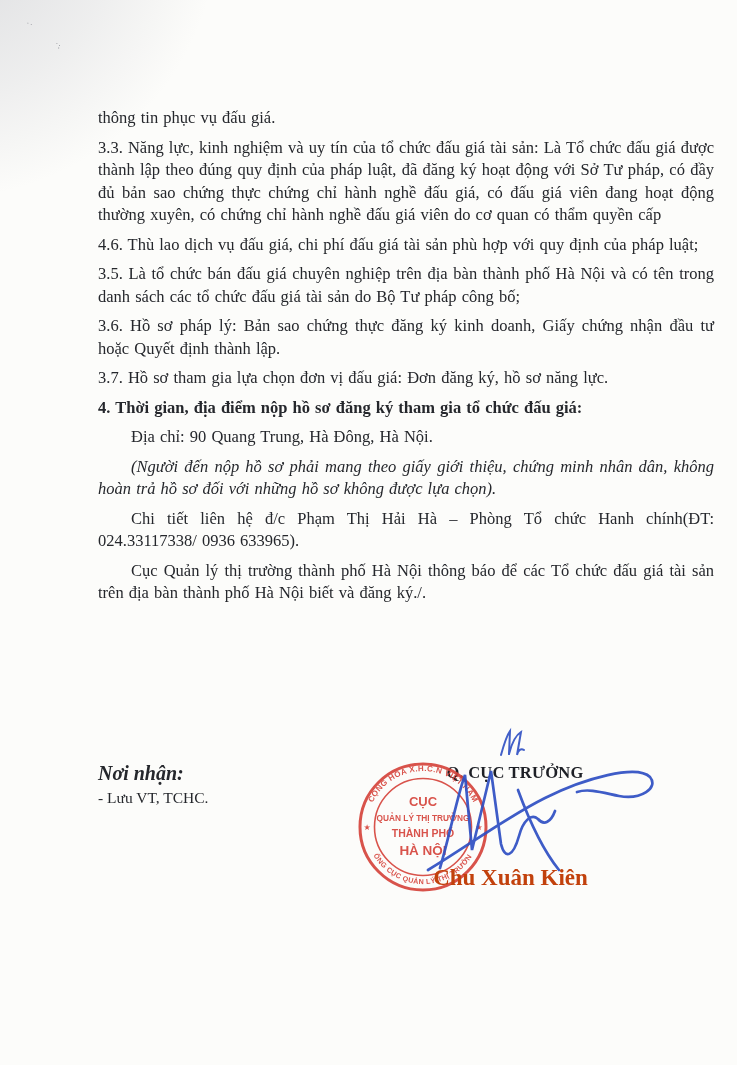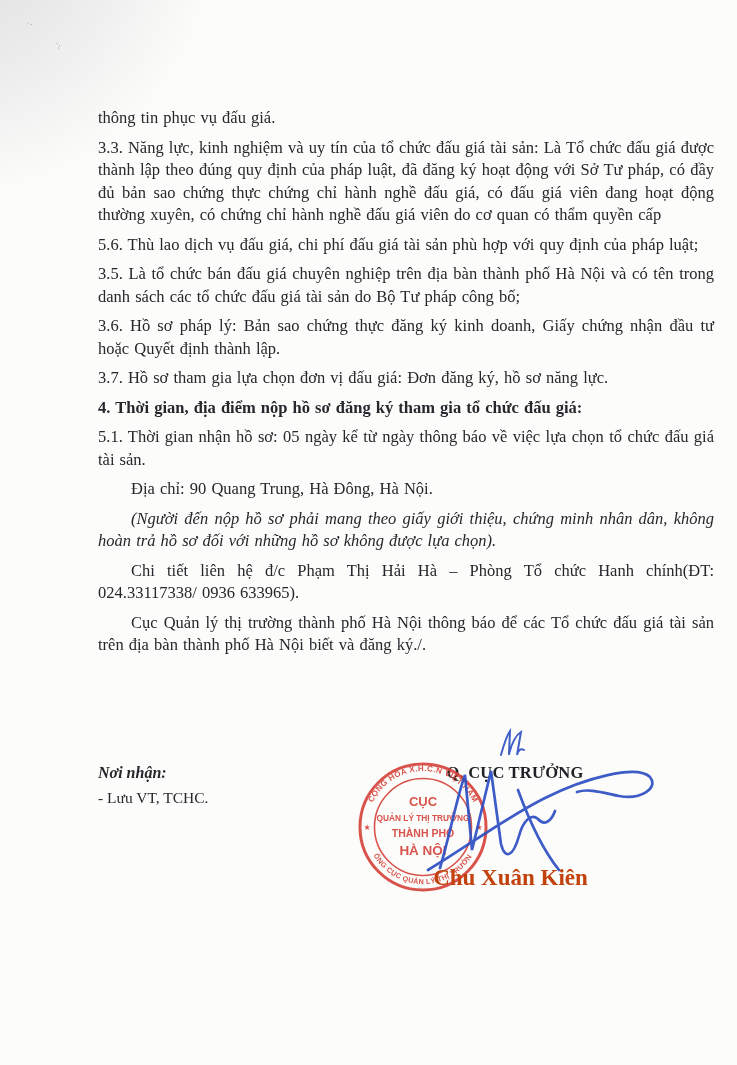--- a/index.html
+++ b/index.html
@@ -28,21 +28,21 @@
   }
   .content p { margin:0 0 7px 0; }
   p.indent { text-indent:33px; }
   p.bold   { font-weight:bold; }
   p.italic { font-style:italic; }
 
   .recipients {
     position:absolute; left:98px; top:761px;
     font-size:15.5px; line-height:24.5px;
   }
-  .recipients .title { font-weight:bold; font-style:italic; font-size:16px; }
+  .recipients .title { font-weight:bold; font-style:italic; font-size:20px; }
 
   .signer-title {
     position:absolute; left:408px; top:763px; width:214px;
     text-align:center; font-weight:bold; font-size:16.5px; letter-spacing:0.2px;
     color:#1e2026;
   }
   .signer-name {
     position:absolute; left:423px; top:865px; width:175px;
     text-align:center; font-weight:bold; font-size:23px; color:#c2410c;
   }
@@ -58,26 +58,25 @@
 
 <div class="page">
 
   <div class="scan-shadow"></div>
   <div class="speck" style="left:26px; top:22px;">˙˙</div>
   <div class="speck" style="left:55px; top:42px;">˙:</div>
 
   <div class="content">
     <p>thông tin phục vụ đấu giá.</p>
     <p>3.3. Năng lực, kinh nghiệm và uy tín của tổ chức đấu giá tài sản: Là Tổ chức đấu giá được thành lập theo đúng quy định của pháp luật, đã đăng ký hoạt động với Sở Tư pháp, có đầy đủ bản sao chứng thực chứng chỉ hành nghề đấu giá, có đấu giá viên đang hoạt động thường xuyên, có chứng chỉ hành nghề đấu giá viên do cơ quan có thẩm quyền cấp</p>
-    <p>5.6. Thù lao dịch vụ đấu giá, chi phí đấu giá tài sản phù hợp với quy định của pháp luật;</p>
+    <p>4.6. Thù lao dịch vụ đấu giá, chi phí đấu giá tài sản phù hợp với quy định của pháp luật;</p>
     <p>3.5. Là tổ chức bán đấu giá chuyên nghiệp trên địa bàn thành phố Hà Nội và có tên trong danh sách các tổ chức đấu giá tài sản do Bộ Tư pháp công bố;</p>
     <p>3.6. Hồ sơ pháp lý: Bản sao chứng thực đăng ký kinh doanh, Giấy chứng nhận đầu tư hoặc Quyết định thành lập.</p>
     <p>3.7. Hồ sơ tham gia lựa chọn đơn vị đấu giá: Đơn đăng ký, hồ sơ năng lực.</p>
     <p class="bold">4. Thời gian, địa điểm nộp hồ sơ đăng ký tham gia tổ chức đấu giá:</p>
-    <p>5.1. Thời gian nhận hồ sơ: 05 ngày kể từ ngày thông báo về việc lựa chọn tổ chức đấu giá tài sản.</p>
     <p class="indent">Địa chỉ: 90 Quang Trung, Hà Đông, Hà Nội.</p>
     <p class="indent italic">(Người đến nộp hồ sơ phải mang theo giấy giới thiệu, chứng minh nhân dân, không hoàn trả hồ sơ đối với những hồ sơ không được lựa chọn).</p>
     <p class="indent">Chi tiết liên hệ đ/c Phạm Thị Hải Hà – Phòng Tổ chức Hanh chính(ĐT: 024.33117338/ 0936 633965).</p>
     <p class="indent">Cục Quản lý thị trường thành phố Hà Nội thông báo để các Tổ chức đấu giá tài sản trên địa bàn thành phố Hà Nội biết và đăng ký./.</p>
   </div>
 
   <svg class="initials" width="36" height="34" viewBox="0 0 36 34">
     <g fill="none" stroke="#2e4fc3" stroke-width="2" stroke-linecap="round" opacity="0.9">
       <path d="M 6 28 C 9 17 12 8 15 4 L 14 27"></path>
       <path d="M 14 27 C 17 15 21 8 26 5 L 22 28 C 23 23 26 21 29 23"></path>

